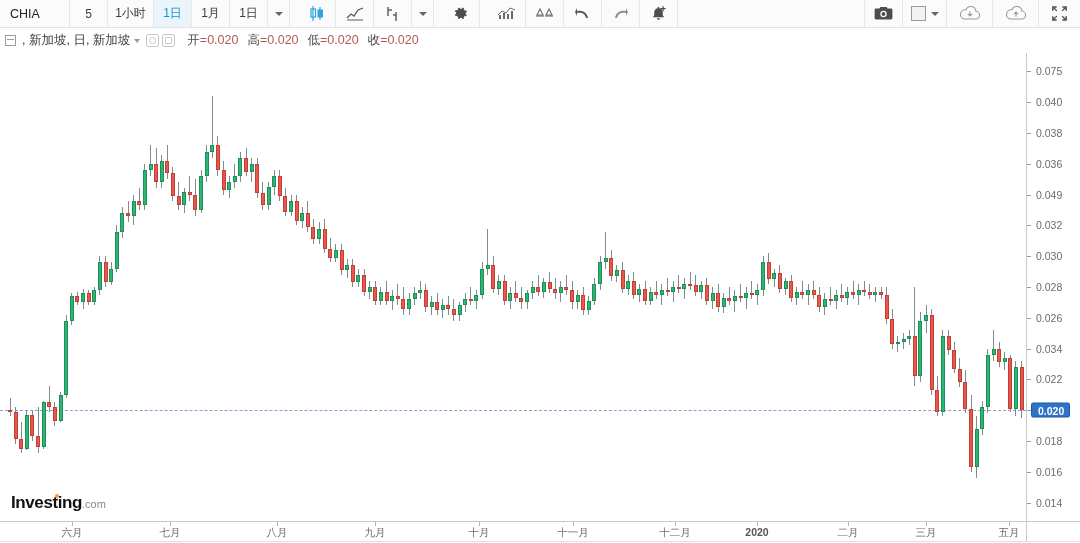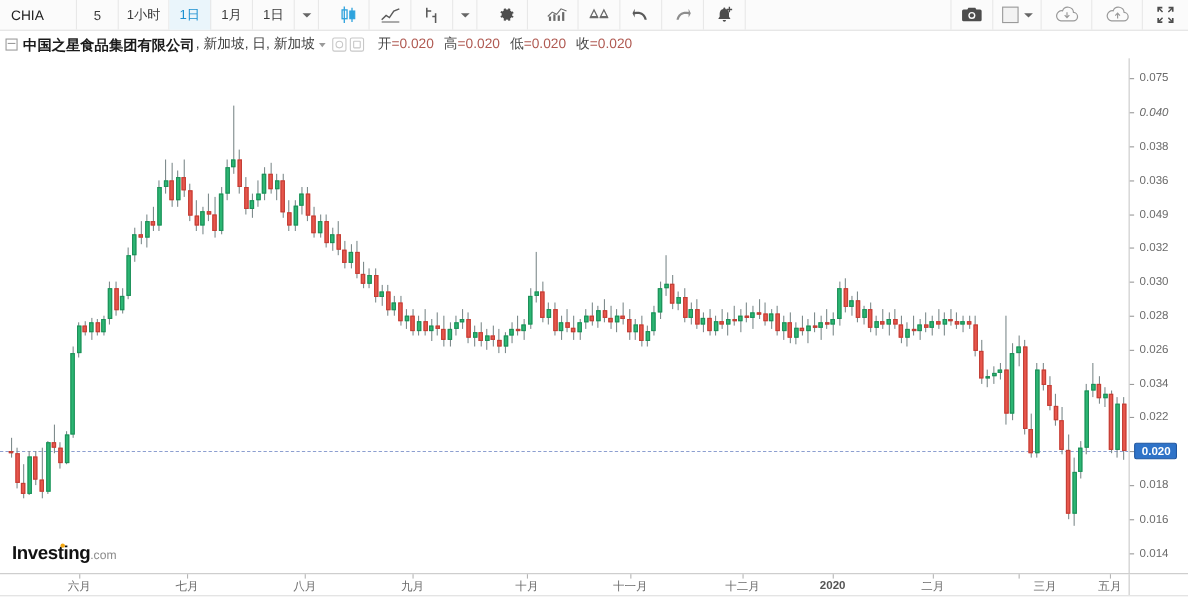--- a/index.html
+++ b/index.html
@@ -254,21 +254,20 @@
         <svg width="17" height="17" viewBox="0 0 18 18">
           <path d="M2 6V2h4M16 6V2h-4M2 12v4h4M16 12v4h-4" fill="none" stroke="#4d4d4d" stroke-width="1.6"></path>
           <path d="M2.6 2.6l3.6 3.6M15.4 2.6l-3.6 3.6M2.6 15.4l3.6-3.6M15.4 15.4l-3.6-3.6" stroke="#4d4d4d" stroke-width="1.4"></path>
         </svg>
       </div>
     </div>
   </div>
 
   <div class="infobar">
     <span class="minus-box"></span>
-    <span class="inst-name">中国之星食品集团有限公司</span>
       <span class="inst-rest">, 新加坡, 日, 新加坡</span>
     <span class="inst-caret"></span>
     <span class="eye">
         <i></i>
       </span>
     <span class="eye sq">
         <i></i>
       </span>
     <span class="ohlc"><span class="lbl">开</span>=<span>0.020</span></span>
     <span class="ohlc"><span class="lbl">高</span>=<span>0.020</span></span>
@@ -999,21 +998,21 @@
           <div class="wick" style="left: 1.5px; top: 307.895px; height: 55.4211px; background: rgb(127, 140, 141);"></div>
           <div class="body" style="left: 0px; width: 4px; top: 314.053px; height: 41.5658px; background: rgb(43, 182, 115); border: 1px solid rgb(30, 143, 89); box-sizing: border-box;"></div>
         </div>
         <div class="cnd" style="left: 1019.6px; top: 0px; width: 4px; height: 468px;">
           <div class="wick" style="left: 1.5px; top: 307.895px; height: 56.9605px; background: rgb(127, 140, 141);"></div>
           <div class="body" style="left: 0px; width: 4px; top: 314.053px; height: 43.1053px; background: rgb(232, 86, 76); border: 1px solid rgb(195, 63, 54); box-sizing: border-box;"></div>
         </div>
       </div>
     <div class="price-axis" id="priceAxis">
         <div class="tick" style="top: 18.4737px;">0.075</div>
-        <div class="tick" style="top: 49.2632px; font-style: italic;">0.040</div>
+        <div class="tick" style="top: 49.2632px;">0.040</div>
         <div class="tick" style="top: 80.0526px;">0.038</div>
         <div class="tick" style="top: 110.842px;">0.036</div>
         <div class="tick" style="top: 141.632px;">0.049</div>
         <div class="tick" style="top: 172.421px;">0.032</div>
         <div class="tick" style="top: 203.211px;">0.030</div>
         <div class="tick" style="top: 234px;">0.028</div>
         <div class="tick" style="top: 264.789px;">0.026</div>
         <div class="tick" style="top: 295.579px;">0.034</div>
         <div class="tick" style="top: 326.368px;">0.022</div>
         <div class="tick" style="top: 357.158px;">0.020</div>
@@ -1038,21 +1037,21 @@
       <div class="tlabel" style="left: 479px;">十月</div>
       <div class="ttick" style="left: 573px;"></div>
       <div class="tlabel" style="left: 573px;">十一月</div>
       <div class="ttick" style="left: 675px;"></div>
       <div class="tlabel" style="left: 675px;">十二月</div>
       <div class="ttick" style="left: 757px;"></div>
       <div class="tlabel yr" style="left: 757px;">2020</div>
       <div class="ttick" style="left: 848px;"></div>
       <div class="tlabel" style="left: 848px;">二月</div>
       <div class="ttick" style="left: 926px;"></div>
-      <div class="tlabel" style="left: 950px;">三月</div>
+      <div class="tlabel" style="left: 926px;">三月</div>
       <div class="ttick" style="left: 1009px;"></div>
       <div class="tlabel" style="left: 1009px;">五月</div>
     </div>
 
   <div class="logo">
     <span>Investing</span><span class="dot"></span><span class="com">.com</span>
   </div>
 
   <div class="bottom-strip"></div>
 </div>

